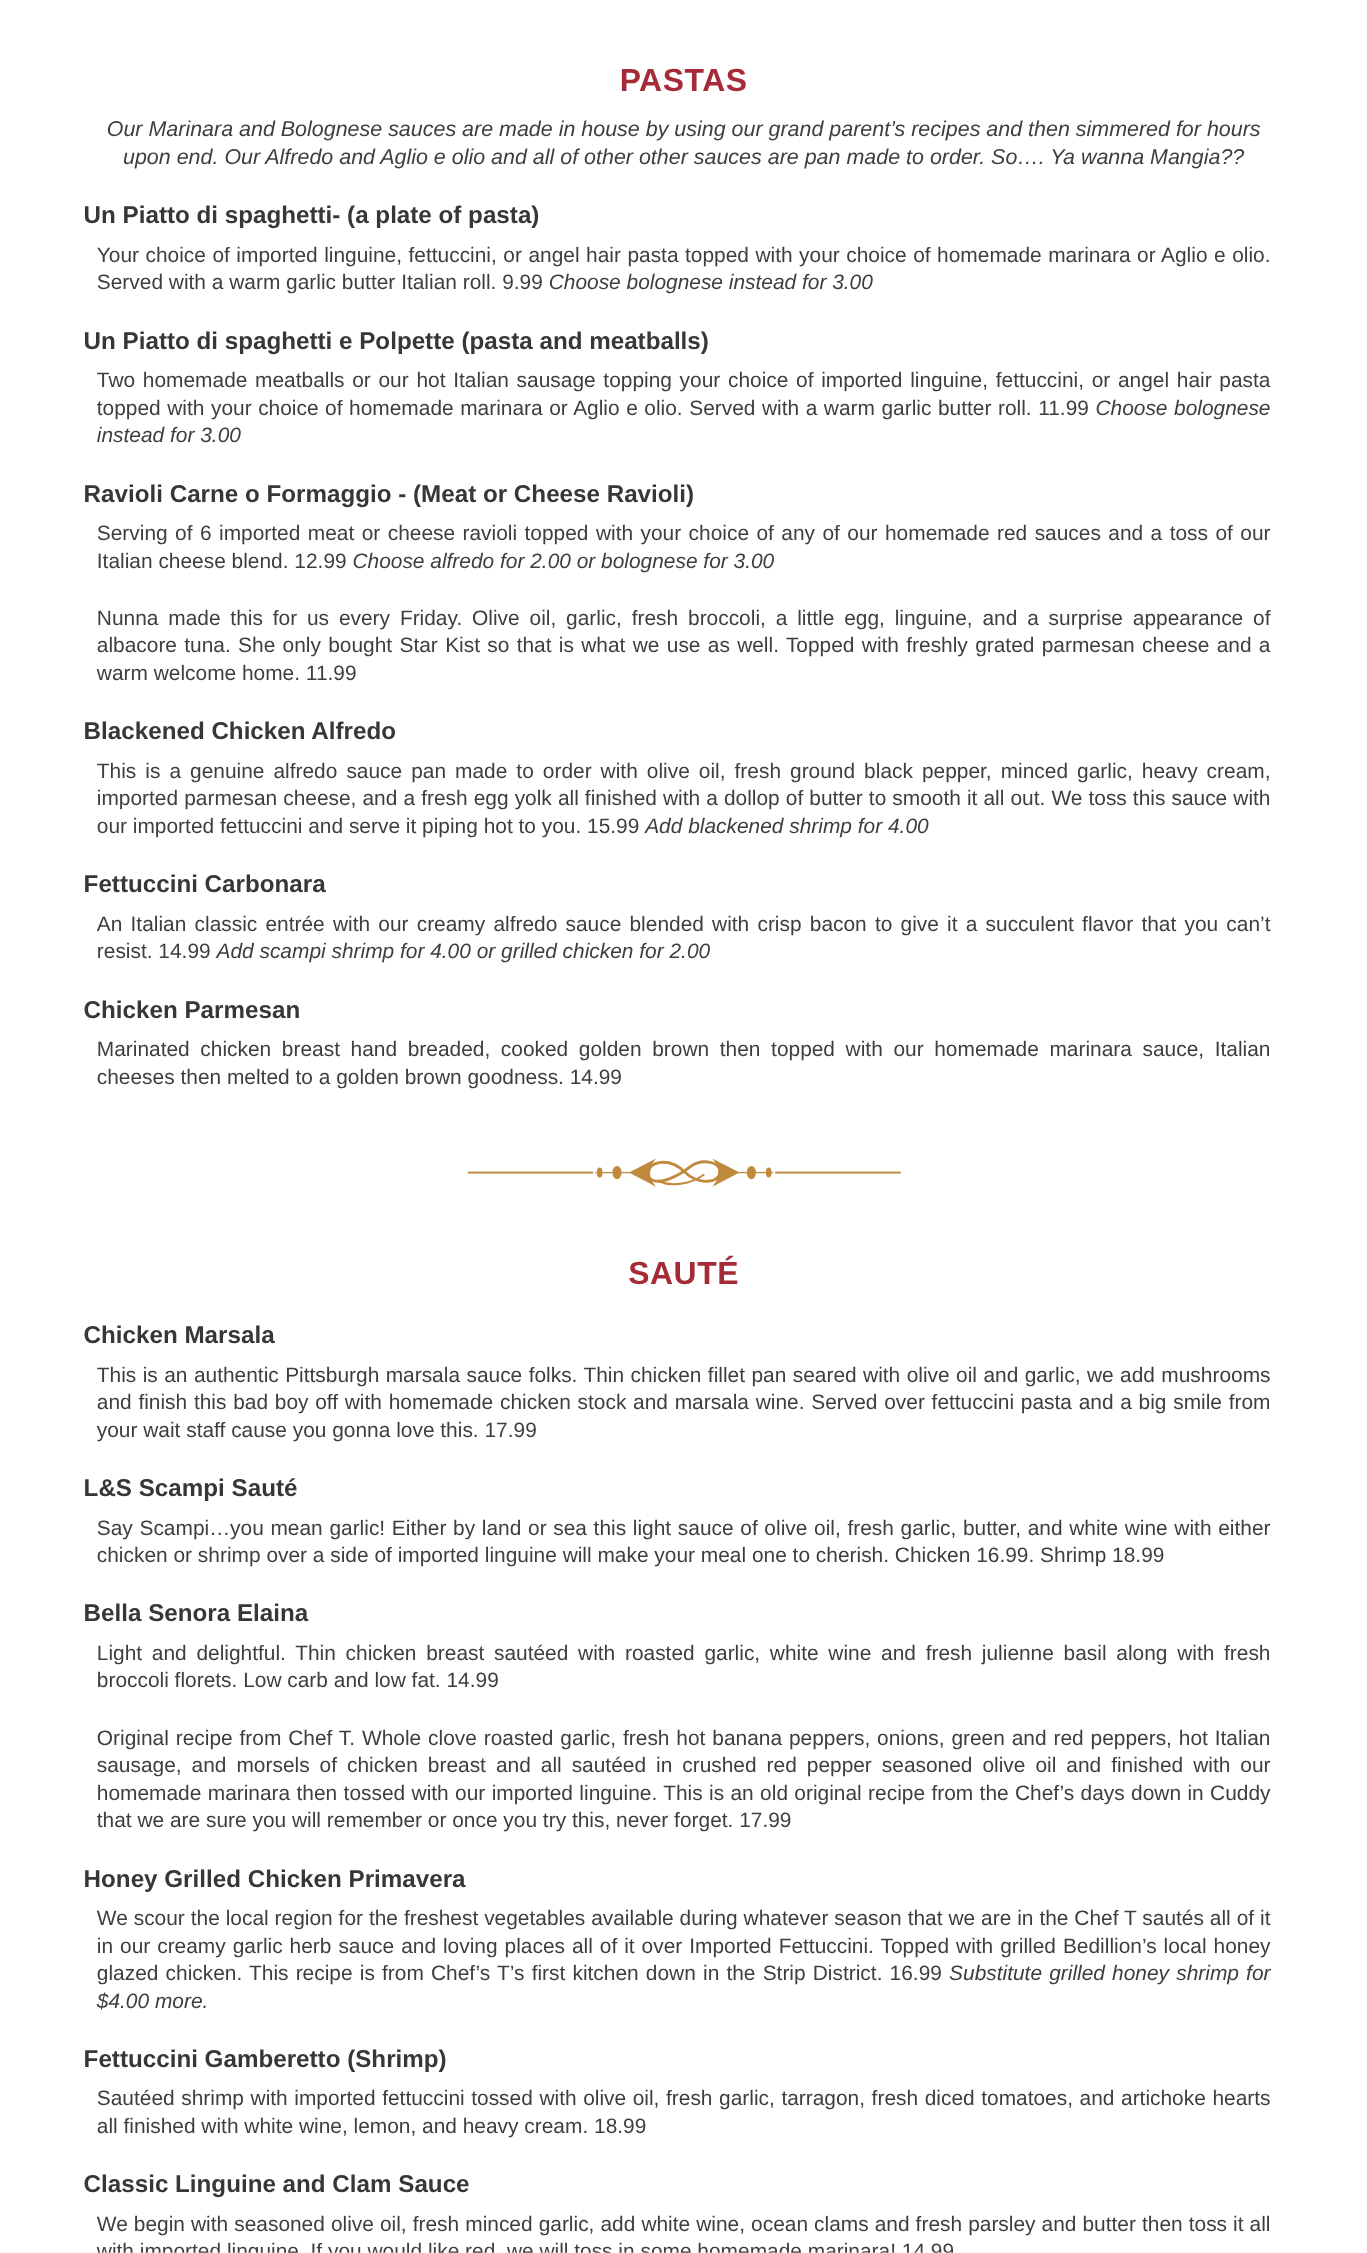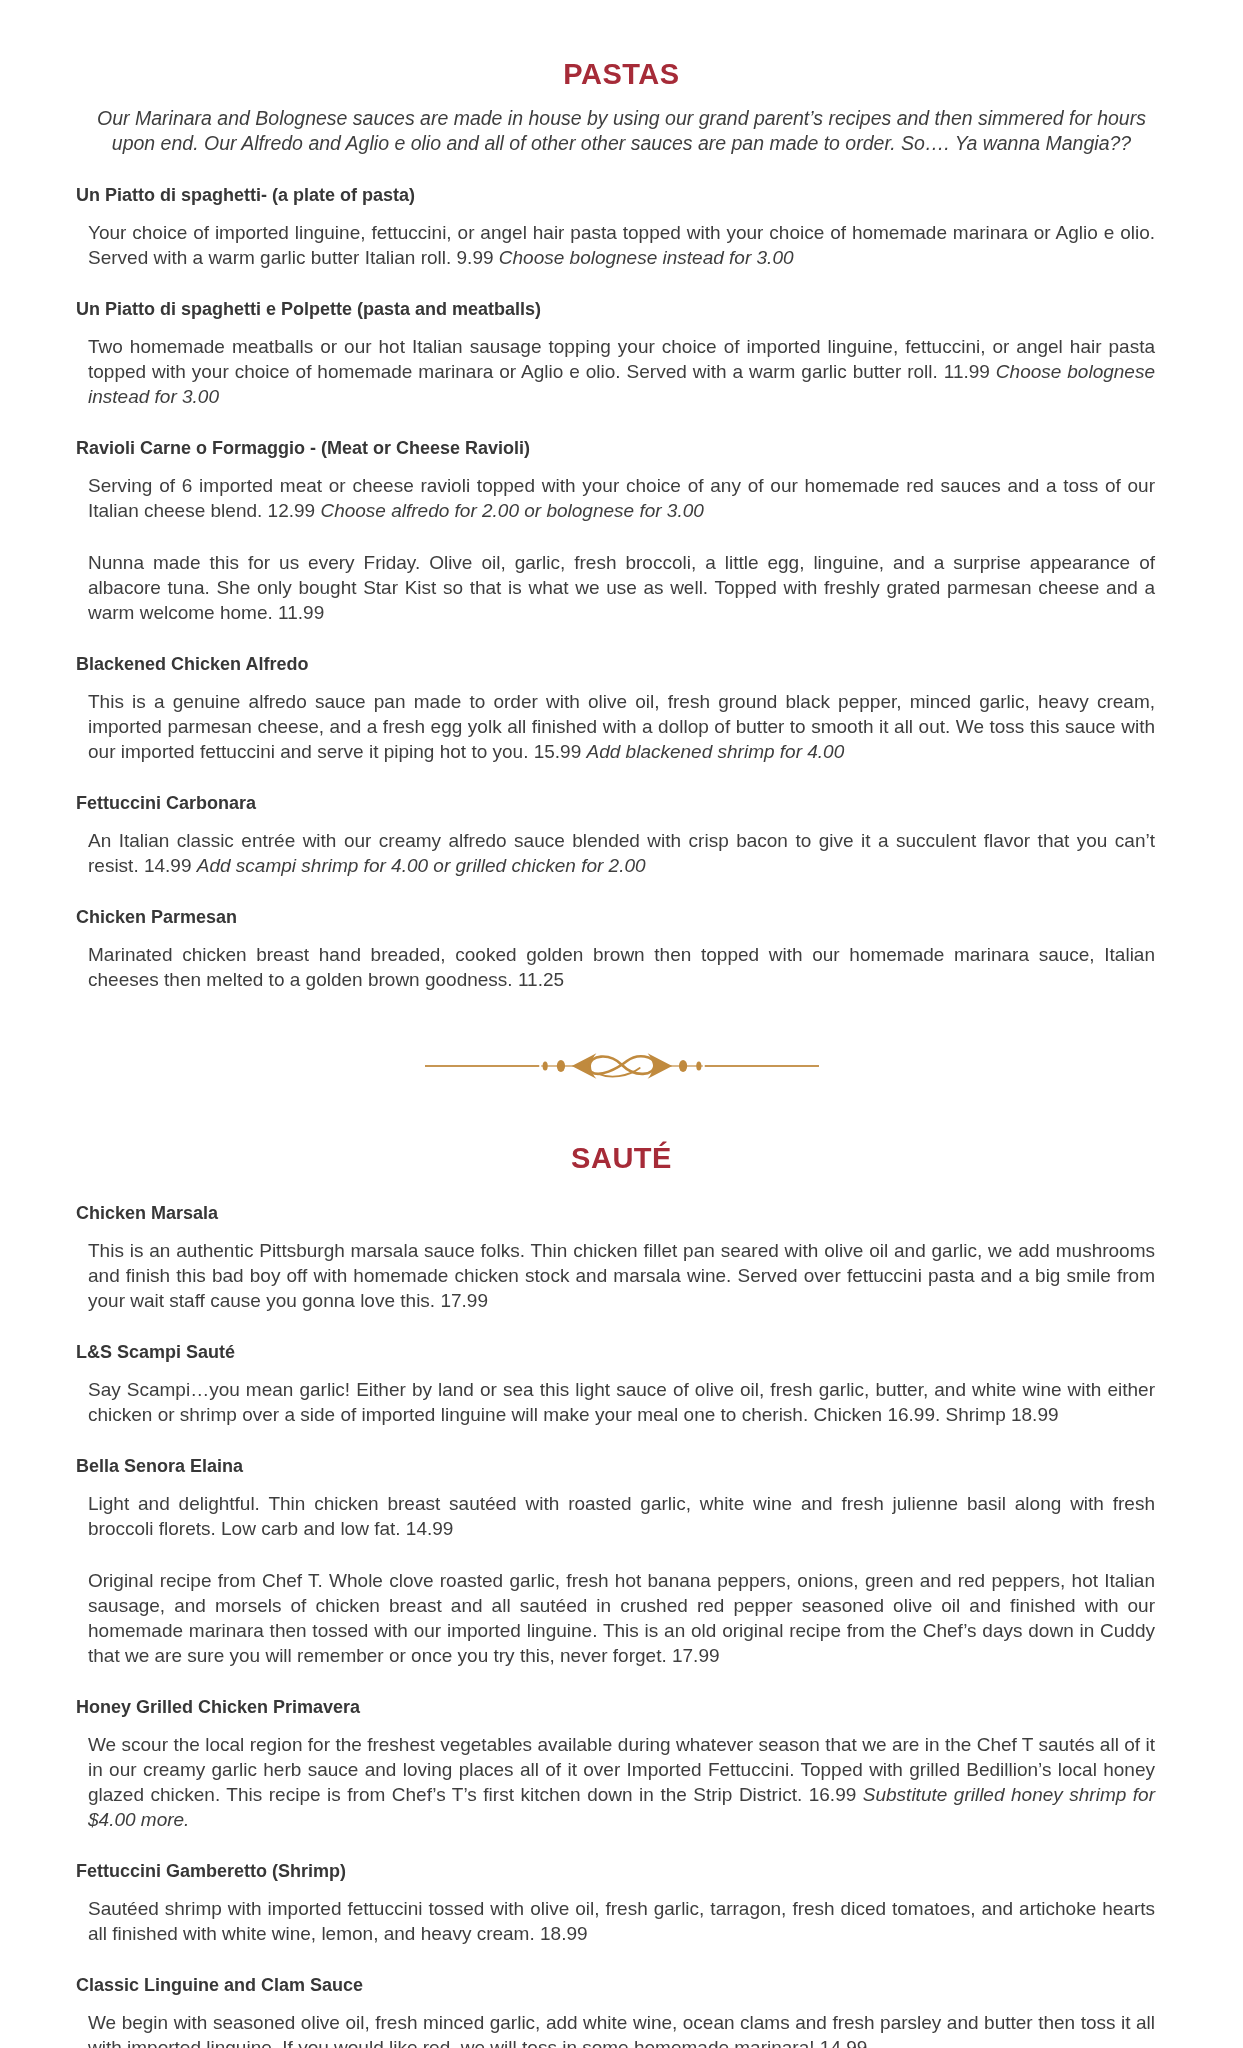--- a/index.html
+++ b/index.html
@@ -18,21 +18,21 @@
   .section-title{
     margin:0;text-align:center;font-size:29px;line-height:32px;font-weight:bold;
     color:var(--title-color);letter-spacing:0.5px;
   }
   .intro{
     margin:15px auto 0 auto;text-align:center;font-style:italic;
     font-size:19.5px;line-height:25px;color:var(--body-color);
   }
   .items{margin-top:3px;}
   .item{margin-top:27px;}
-  .item-name{margin:0;font-size:18px;line-height:25px;font-weight:bold;color:var(--head-color);}
+  .item-name{margin:0;font-size:22px;line-height:25px;font-weight:bold;color:var(--head-color);}
   .item-desc{margin:12px;font-size:19px;line-height:25px;text-align:justify;color:var(--body-color);}
   .item-desc .note{font-style:italic;}
   .divider{display:flex;justify-content:center;align-items:center;margin:54px 0 56px 0;}
   .divider svg{display:block;}
 </style>
 </head>
 <body>
 
 <main class="menu">
   <div id="sections-root">
@@ -61,21 +61,21 @@
           <article class="item">
             <h3 class="item-name">Blackened Chicken Alfredo</h3>
             <p class="item-desc"><span class="plain">This is a genuine alfredo sauce pan made to order with olive oil, fresh ground black pepper, minced garlic, heavy cream, imported parmesan cheese, and a fresh egg yolk all finished with a dollop of butter to smooth it all out. We toss this sauce with our imported fettuccini and serve it piping hot to you. 15.99  </span><span class="note">Add blackened shrimp for 4.00</span></p>
           </article>
           <article class="item">
             <h3 class="item-name">Fettuccini Carbonara</h3>
             <p class="item-desc"><span class="plain">An Italian classic entrée with our creamy alfredo sauce blended with crisp bacon to give it a succulent flavor that you can’t resist. 14.99 </span><span class="note">Add scampi shrimp for 4.00 or grilled chicken for 2.00</span></p>
           </article>
           <article class="item">
             <h3 class="item-name">Chicken Parmesan</h3>
-            <p class="item-desc"><span class="plain">Marinated chicken breast hand breaded, cooked golden brown then topped with our homemade marinara sauce, Italian cheeses then melted to a golden brown goodness. 11.25</span></p>
+            <p class="item-desc"><span class="plain">Marinated chicken breast hand breaded, cooked golden brown then topped with our homemade marinara sauce, Italian cheeses then melted to a golden brown goodness. 14.99</span></p>
           </article>
         </div>
       </section>
   <div class="divider">
     <svg width="394" height="40" viewBox="0 0 400 40" fill="none" xmlns="http://www.w3.org/2000/svg">
 
       <rect x="0" y="19.1" width="116" height="1.8" fill="var(--gold)"></rect>
       <rect x="284" y="19.1" width="116" height="1.8" fill="var(--gold)"></rect>
 
       <ellipse cx="122" cy="20" rx="2.6" ry="4.6" fill="var(--gold)"></ellipse>

